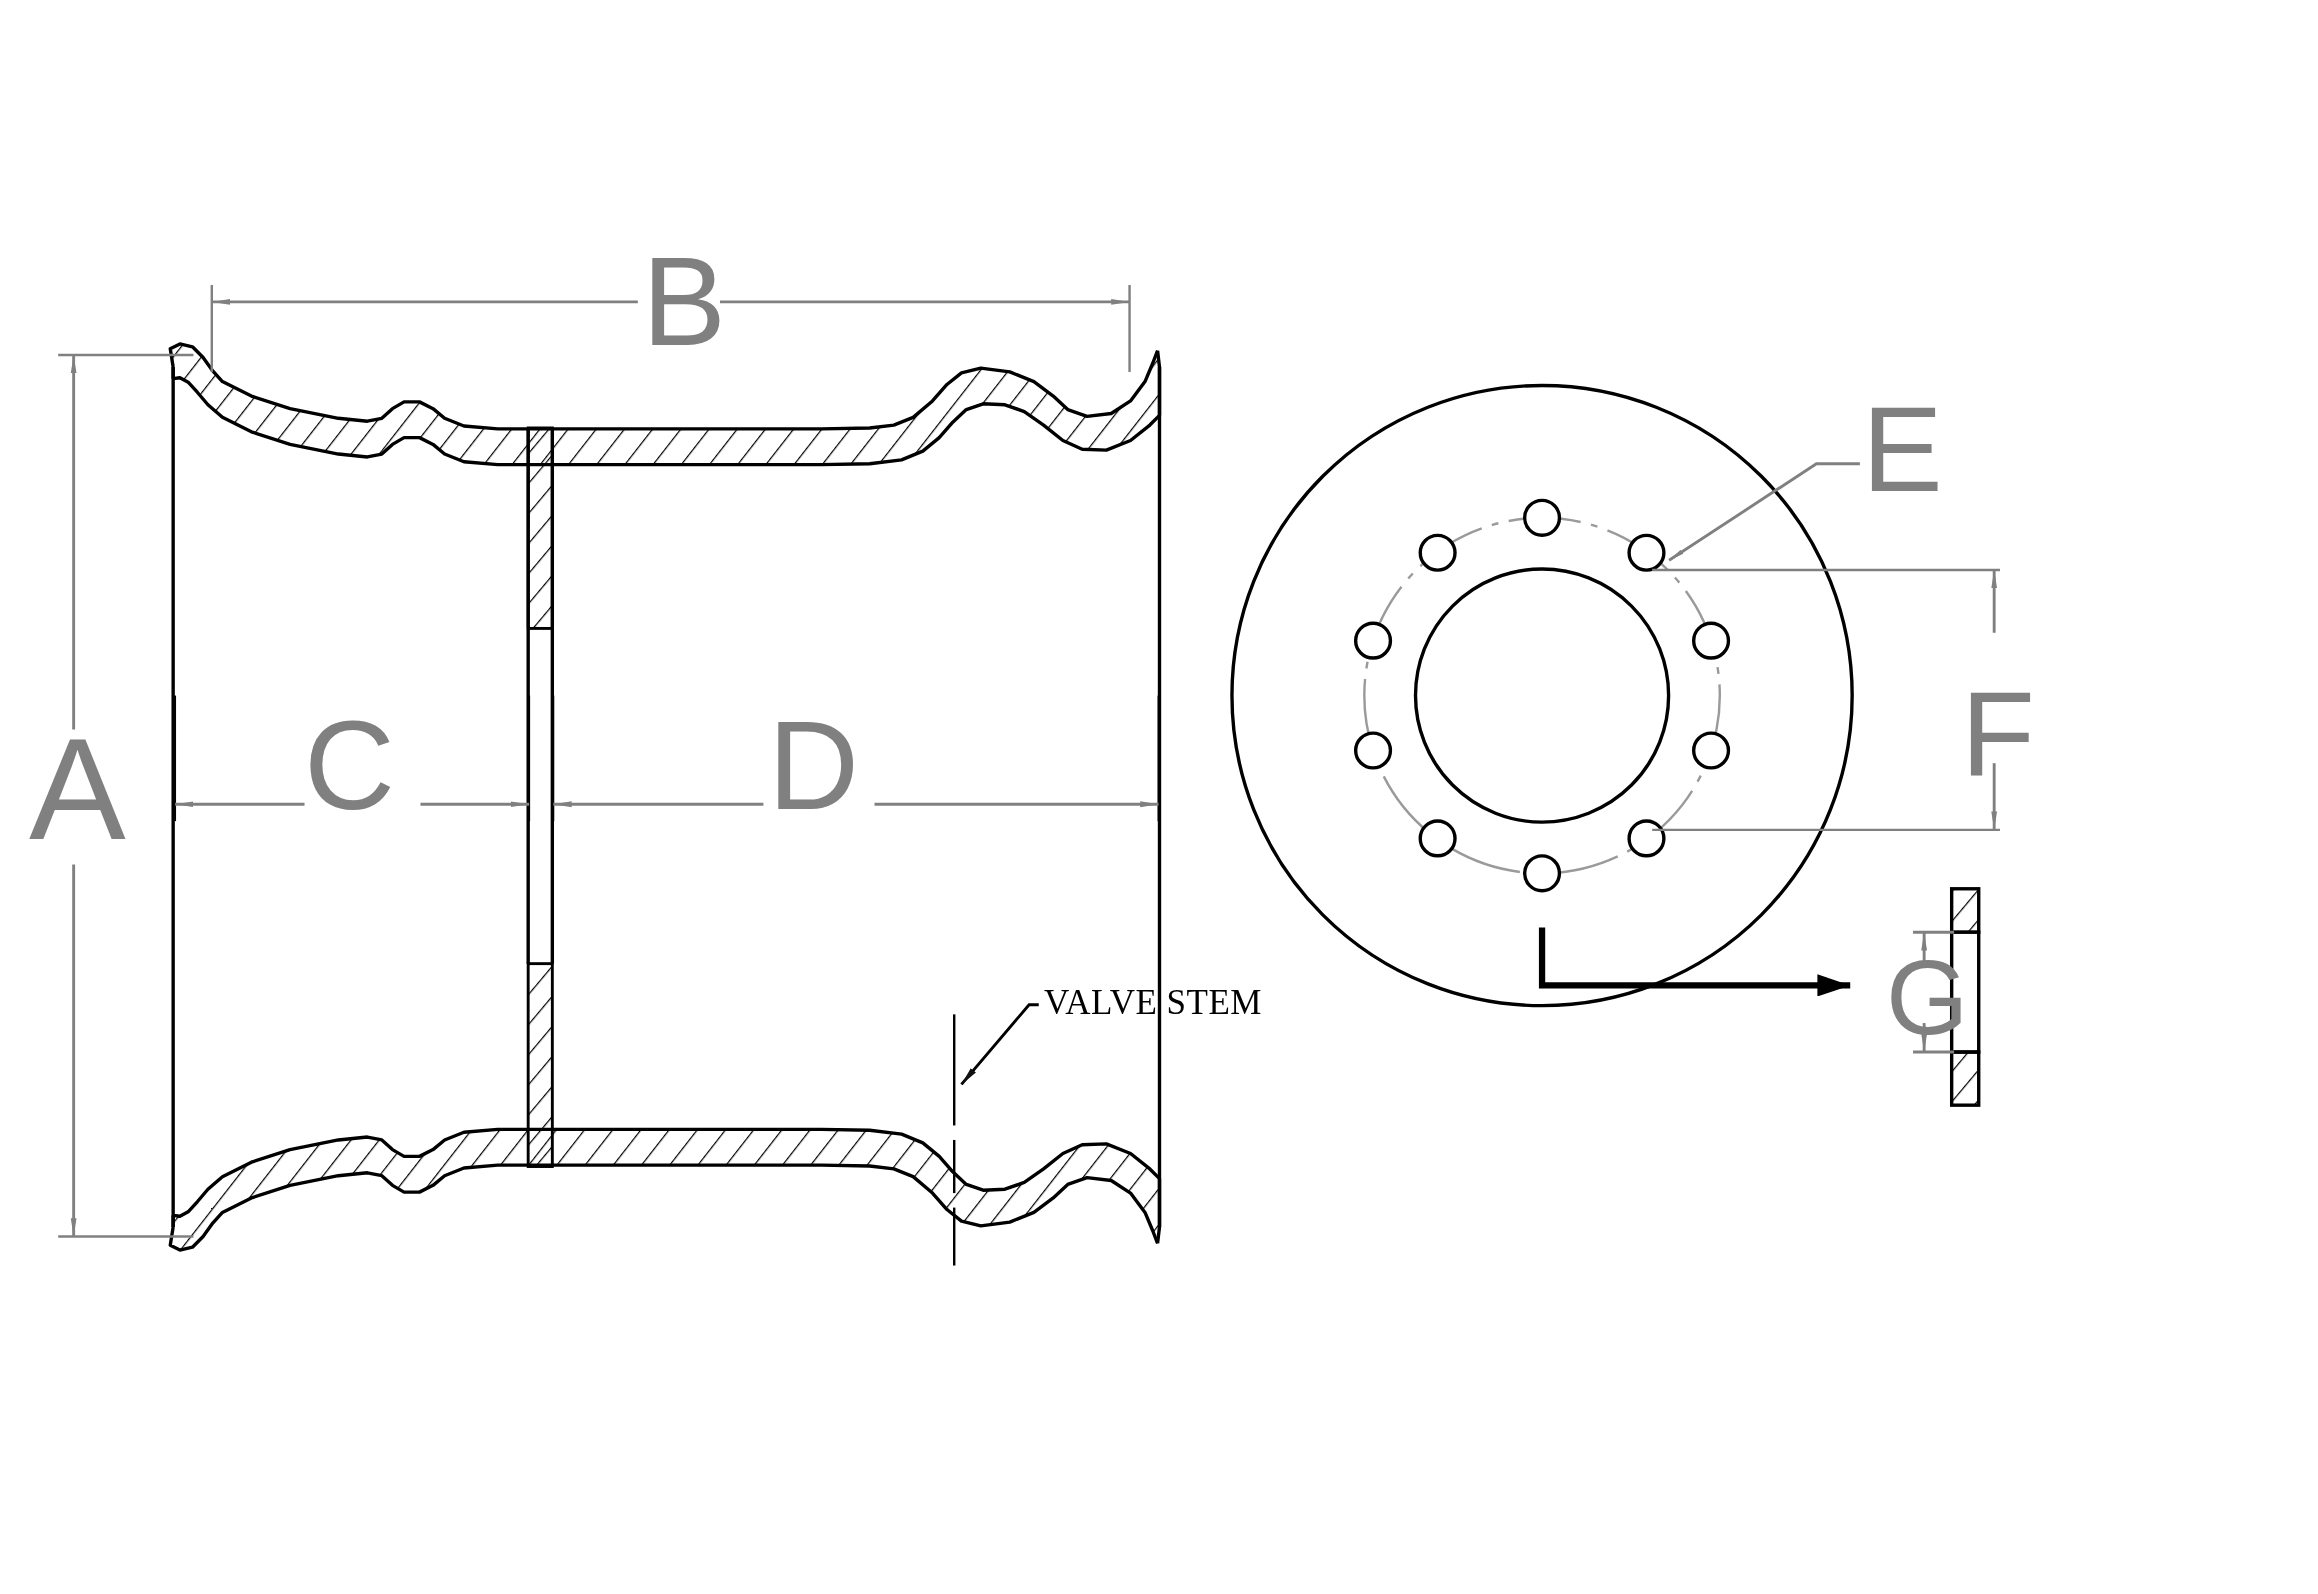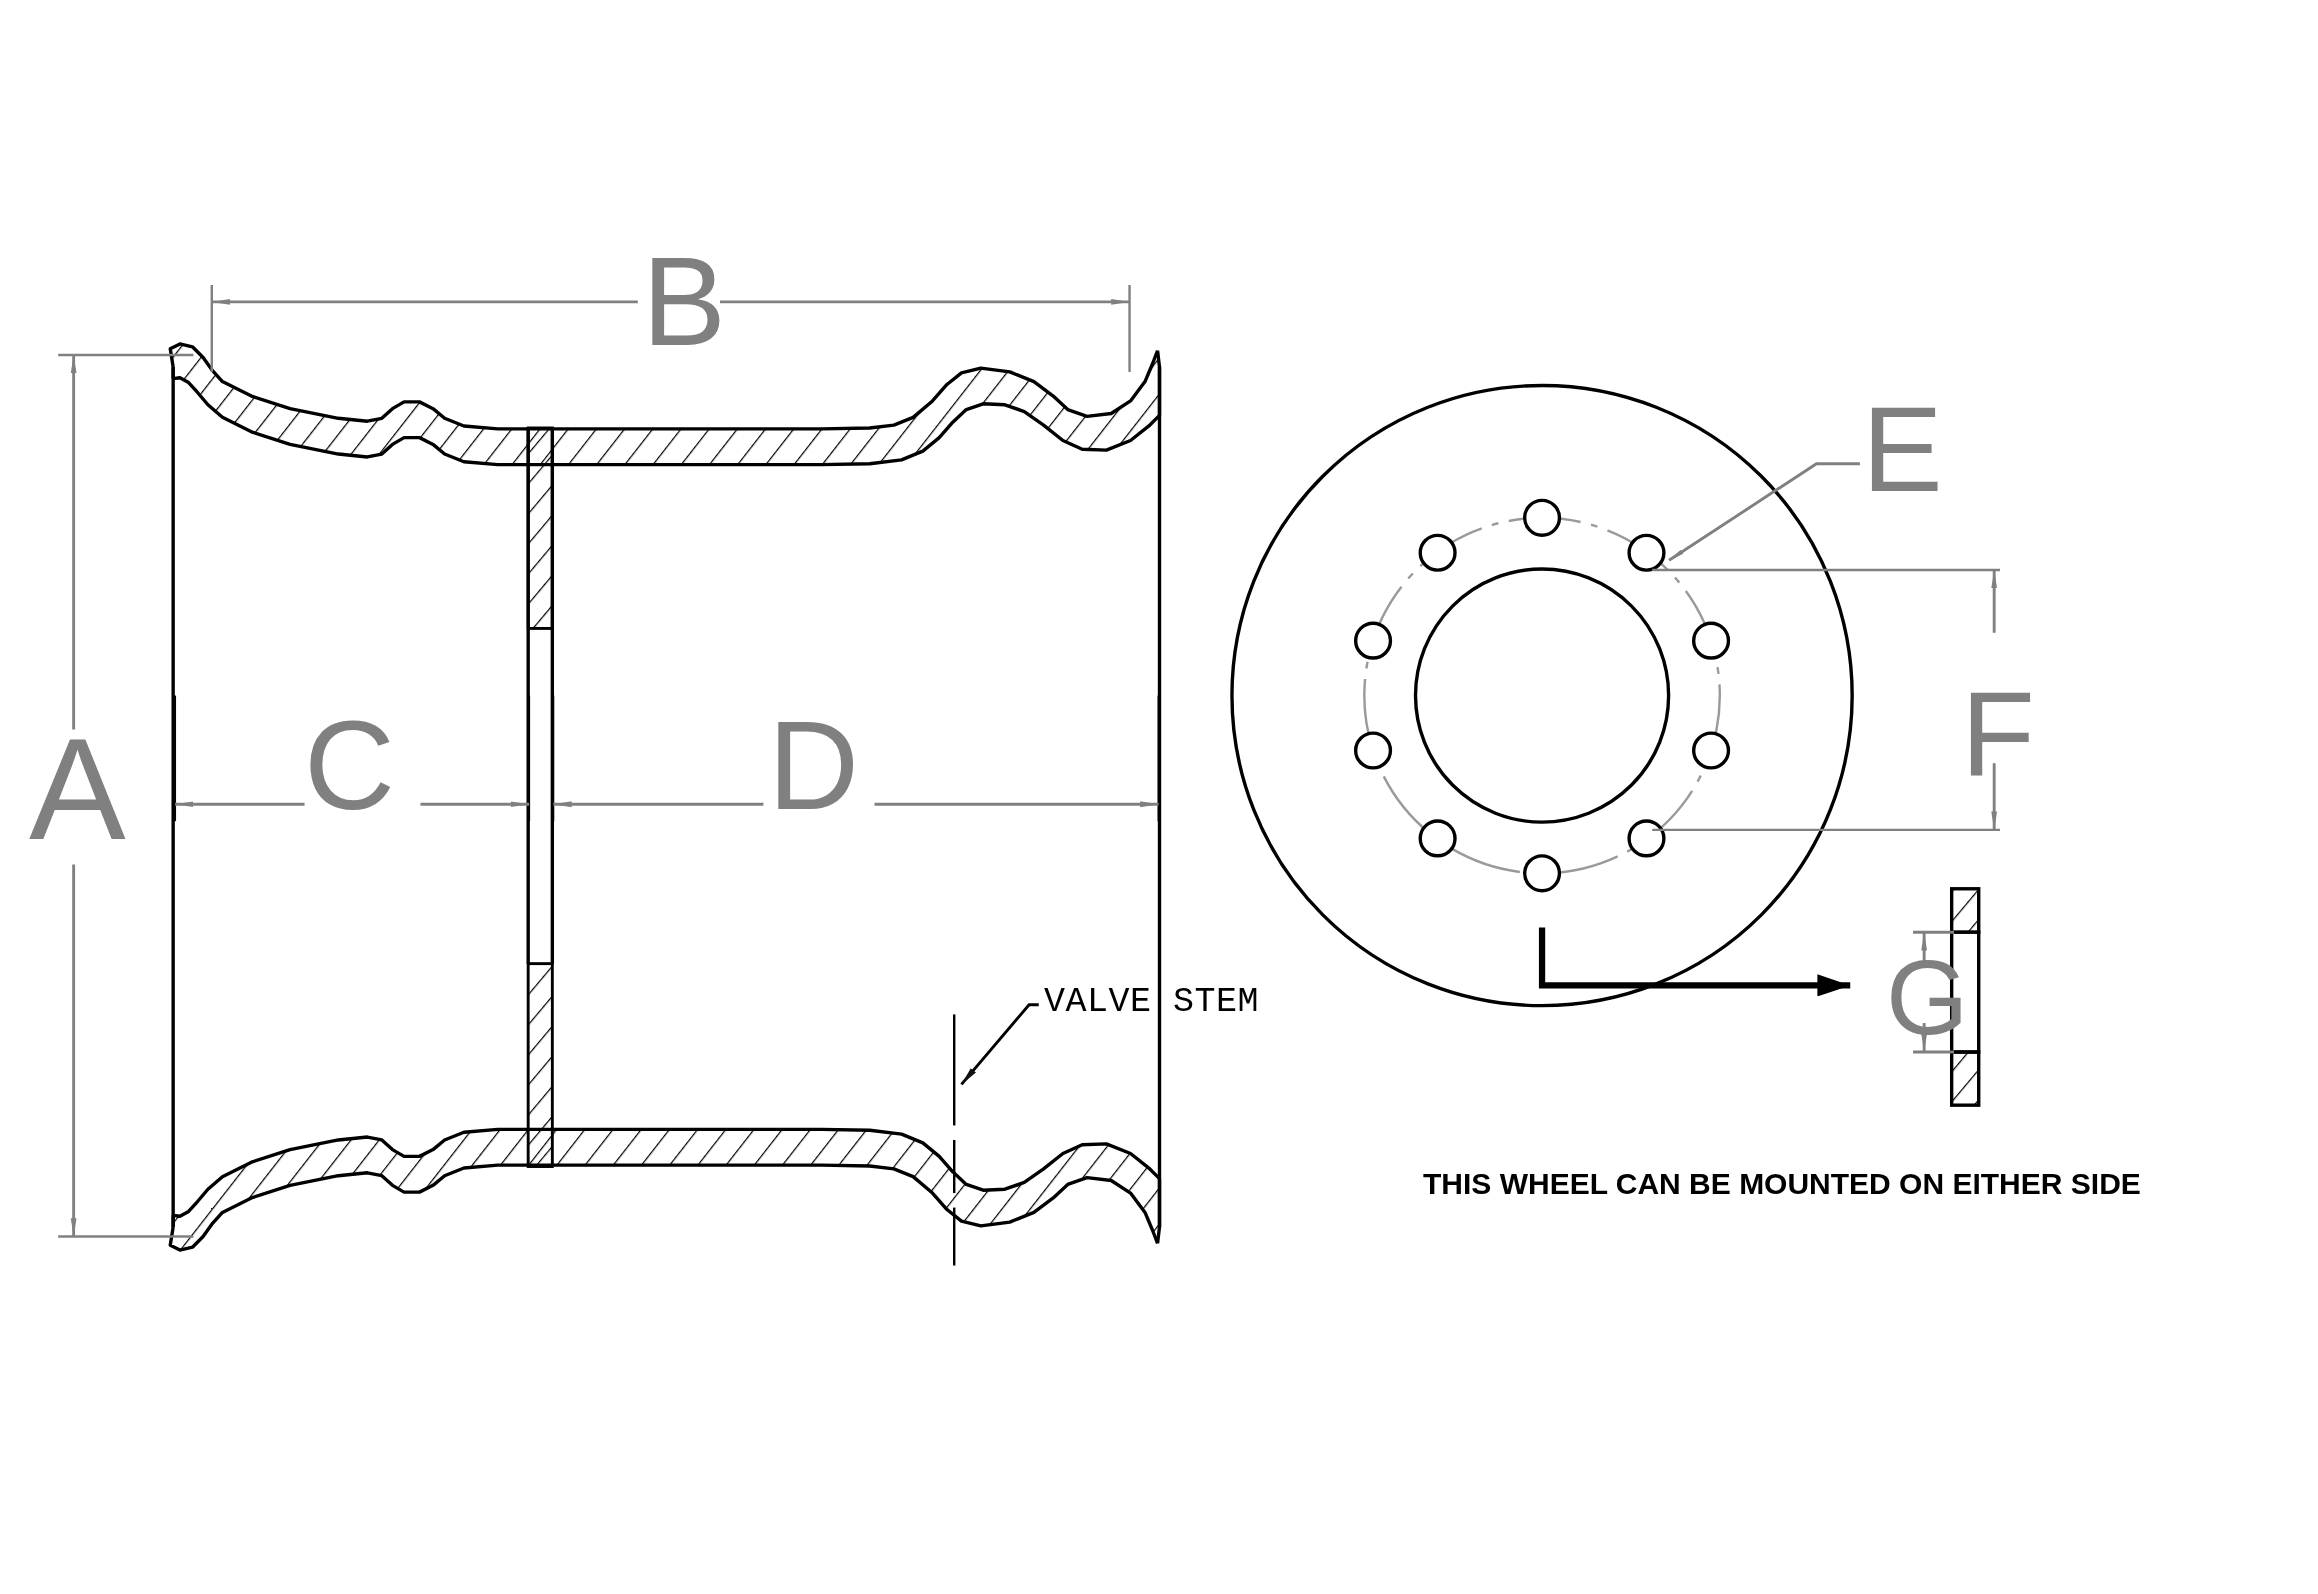--- a/index.html
+++ b/index.html
@@ -24,21 +24,21 @@
     position:absolute;
     color:#000000;
     font-family:"Liberation Sans", sans-serif;
     font-weight:700;
     line-height:1;
     white-space:nowrap;
   }
   .leaderlabel{
     position:absolute;
     color:#000000;
-    font-family:Liberation Mono, monospace;
+    font-family:Liberation Serif, serif;
     font-weight:400;
     line-height:1;
     white-space:nowrap;
     letter-spacing:0.5px;
   }
 </style>
 </head>
 <body>
 
 <div id="root">
@@ -276,16 +276,15 @@
   <div class="dimletter" style="left:768px;top:703px;font-size:126px;">D</div>
 
   <div class="dimletter" style="left:1862px;top:389px;font-size:121px;">E</div>
 
   <div class="dimletter" style="left:1961px;top:674px;font-size:121px;">F</div>
 
   <div class="dimletter" style="left:1886px;top:944px;font-size:106px;">G</div>
 
   <div class="leaderlabel" style="left:1044px;top:985px;font-size:35px;">VALVE STEM</div>
 
-  <div class="note" style="left:1423px;top:1169px;font-size:30px;letter-spacing:0px;">THIS WHEEL CAN BE MOUNTED ON EITHER SIDE</div>
 
 </div>
 
 
 </body></html>

